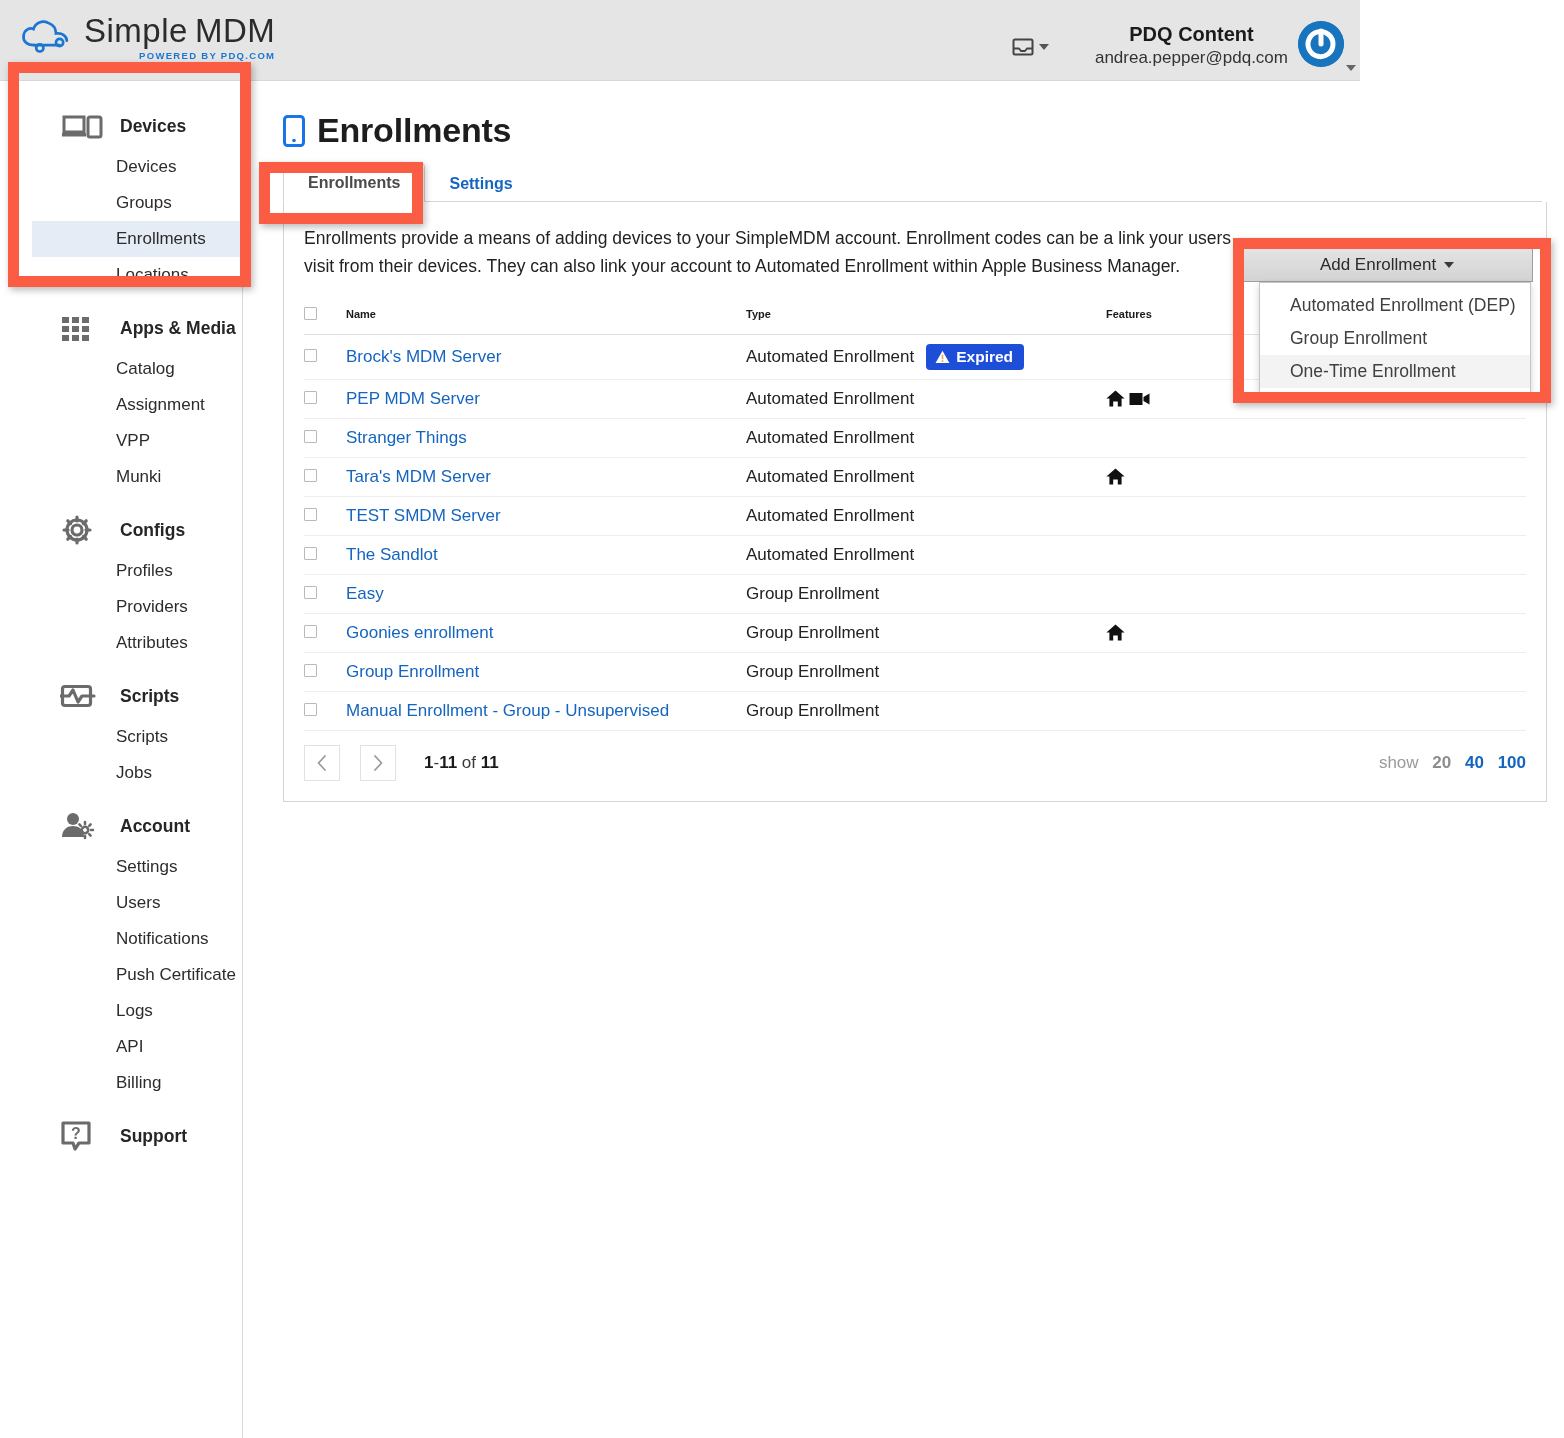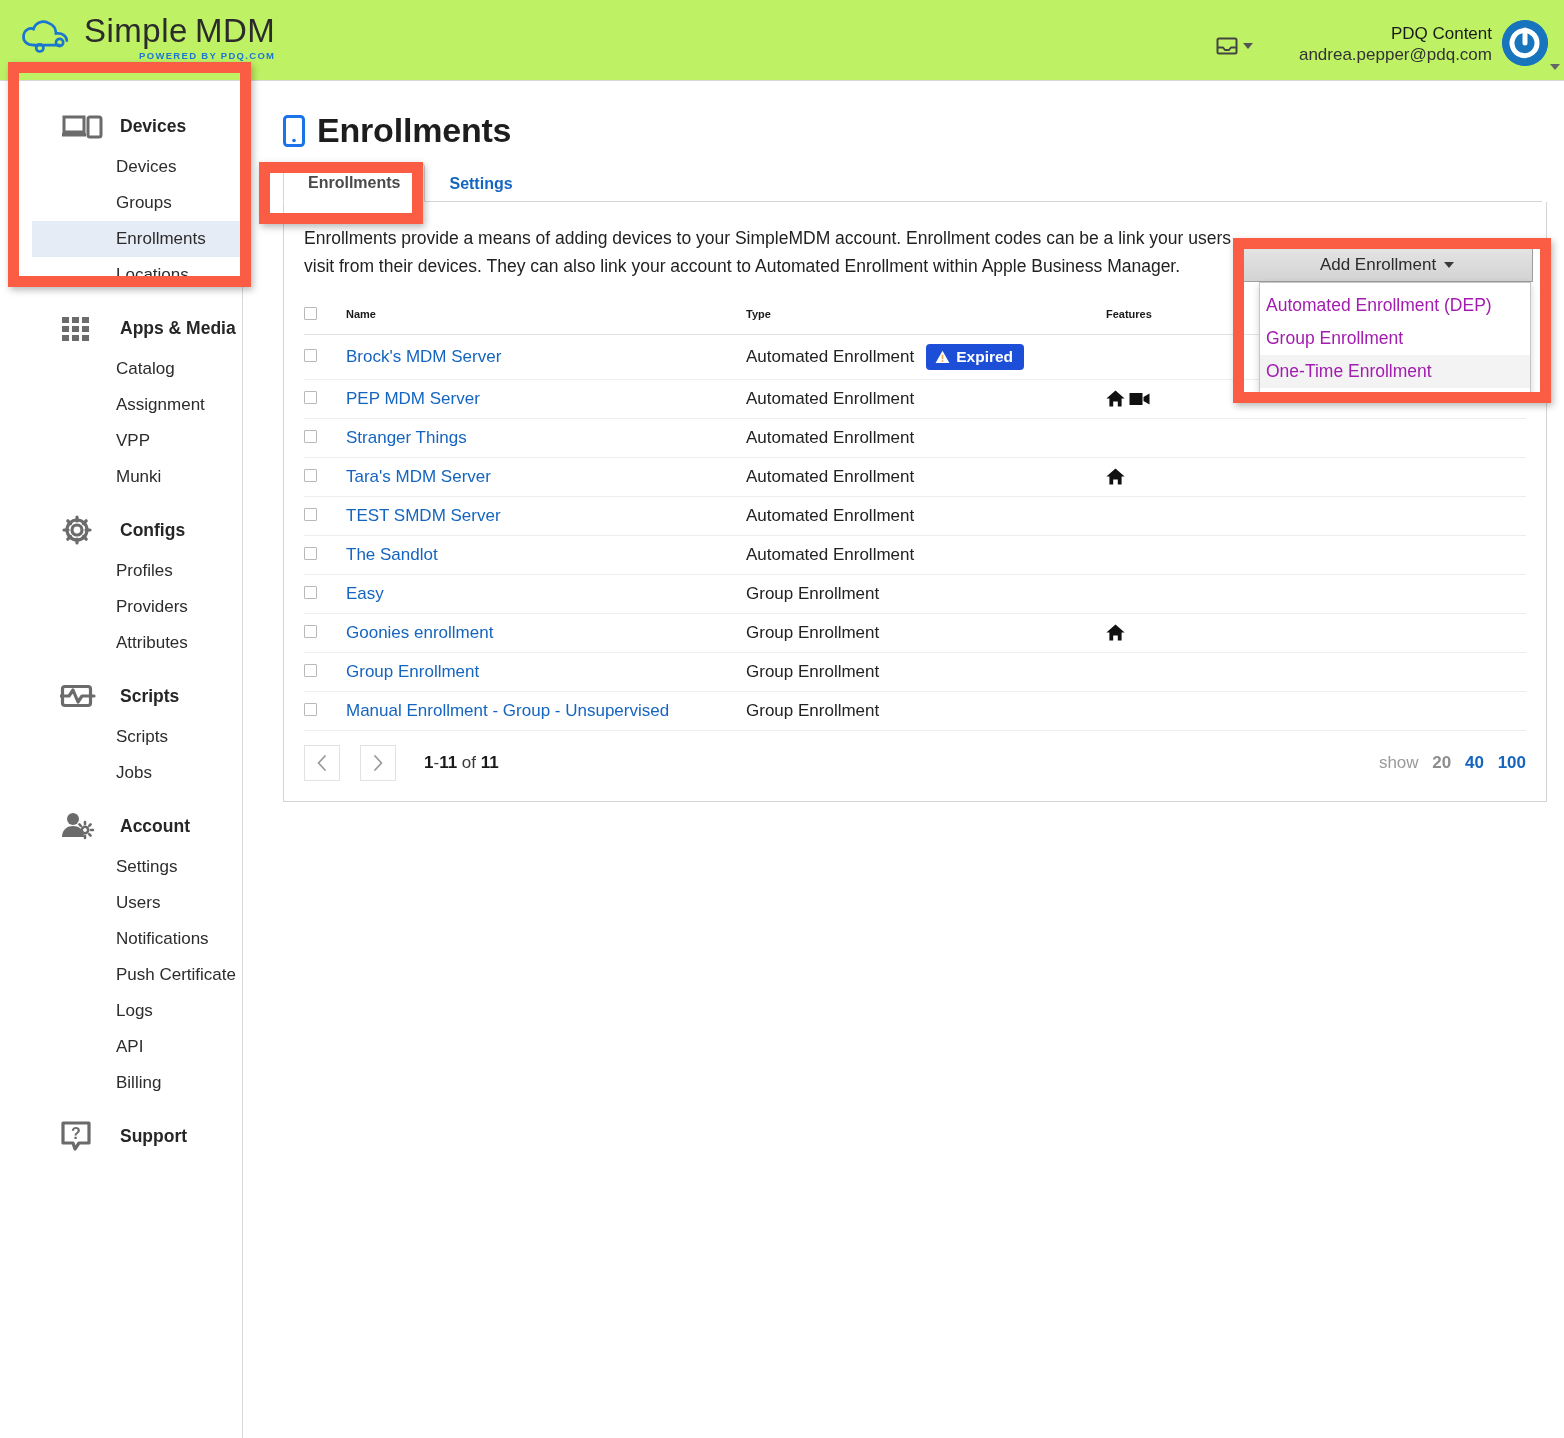--- a/index.html
+++ b/index.html
@@ -13,22 +13,22 @@
   .app {
     position: relative;
     width: 1564px; height: 1438px;
     background: #ffffff;
     overflow: hidden;
   }
 
   
   .header {
     position: absolute; left: 0; top: 0;
-    width: 1564px; height: 81px;
-    background: #bef264;
+    width: 1360px; height: 81px;
+    background: #e5e5e5;
     border-bottom: 1px solid #d8d8d8;
   }
   .logo-wrap {
     position: absolute; left: 20px; top: 14px;
     display: flex; align-items: center; gap: 10px;
   }
   .logo-cloud { width: 54px; height: 40px; display:block; }
   .logo-text-block { display: flex; flex-direction: column; align-items: flex-end; }
   .logo-word {
     font-size: 33px; letter-spacing: 0.5px; color: #2b2b2b;
@@ -52,21 +52,21 @@
   .caret-down {
     width: 0; height: 0;
     border-left: 5px solid transparent;
     border-right: 5px solid transparent;
     border-top: 6px solid #555;
   }
   .user-block {
     text-align: right; margin-right: 10px; line-height: 1.25;
     margin-top: 10px;
   }
-  .user-name { font-size: 17px; font-weight: normal; color: #1a1a1a; }
+  .user-name { font-size: 20px; font-weight: bold; color: #1a1a1a; text-align: center; }
   .user-email { font-size: 17px; color: #333; }
   .avatar-wrap { position: relative; margin-top: 8px; }
   .avatar {
     width: 46px; height: 46px; border-radius: 50%;
     background: #1874bd; display: block;
   }
   .avatar-caret {
     position: absolute; right: -12px; bottom: -4px;
     width: 0; height: 0;
     border-left: 5px solid transparent;
@@ -236,22 +236,22 @@
     border-top: 6px solid #3a3a3a;
   }
   .dropdown {
     width: 272px; margin-left: 18px;
     background: #ffffff;
     border: 1px solid #c6c6c6;
     box-shadow: 0 3px 7px rgba(0,0,0,0.18);
     padding: 6px 0 4px 0;
   }
   .dd-item {
-    font-size: 17.5px; color: #a21caf;
-    padding: 6px 0 6px 6px; cursor: pointer;
+    font-size: 17.5px; color: #404040;
+    padding: 6px 0 6px 30px; cursor: pointer;
     white-space: nowrap;
   }
   .dd-item.hover { background: #f3f3f3; }
 
   
   .redbox {
     position: absolute;
     border: 11px solid #fa5c44;
     pointer-events: none;
     z-index: 40;

